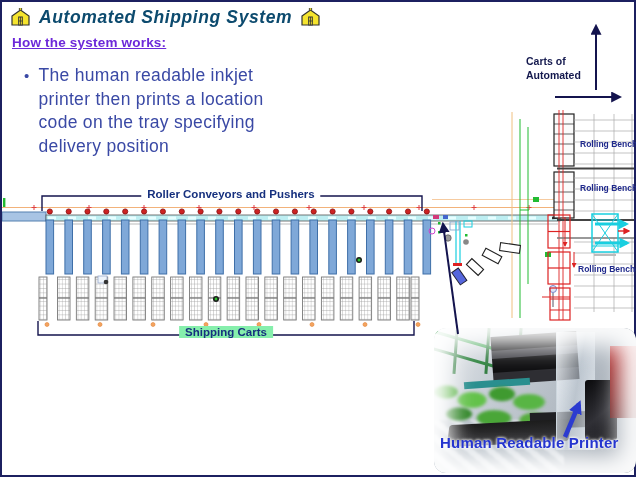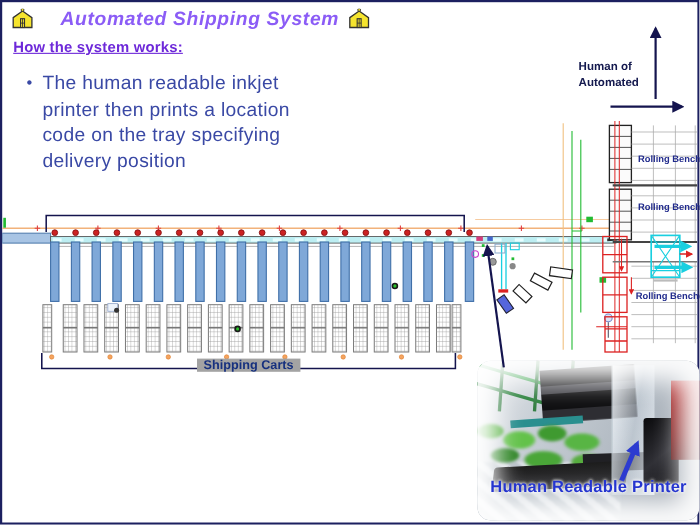--- a/index.html
+++ b/index.html
@@ -1,37 +1,37 @@
 <!DOCTYPE html>
 <html><head>
 <meta charset="utf-8">
 <style>
   html,body{margin:0;padding:0;background:#fff;width:636px;height:477px;overflow:hidden;
     font-family:"Liberation Sans",sans-serif;}
   .slide{position:relative;width:632px;height:473px;border:2px solid #1c2060;background:#fff;}
 
   
   .title-row{position:absolute;top:5px;left:7px;display:flex;align-items:center;gap:7px;}
-  .slide-title{font-size:17.5px;font-style:italic;font-weight:700;color:#8b5cf6;
-    letter-spacing:.6px;white-space:nowrap;margin-left:16px;}
+  .slide-title{font-size:17.5px;font-style:italic;font-weight:700;color:#0c4a6e;
+    letter-spacing:.6px;white-space:nowrap;}
   .subtitle{position:absolute;top:33px;left:10px;font-size:13.5px;font-weight:700;color:#6d28d9;
     text-decoration:underline;letter-spacing:.2px;}
 
   
   .bullet{position:absolute;top:62px;left:22px;width:262px;display:flex;gap:9px;
     color:#3a49a5;font-size:17.5px;line-height:1.35;letter-spacing:.3px;}
   .bullet .dot{font-size:15px;padding-top:2px;}
 
   
   svg.overlay{position:absolute;left:0;top:0;width:632px;height:473px;z-index:2;pointer-events:none;}
 
   
   .diag-label{position:absolute;z-index:3;color:#16307e;font-weight:700;white-space:nowrap;}
   .lbl-conveyor{left:229px;top:186px;transform:translateX(-50%);font-size:11.5px;background:#fff;padding:0 6px;}
-  .lbl-carts{left:224px;top:324px;transform:translateX(-50%);font-size:11.5px;background:#a3a3a3;padding:0 6px;}
+  .lbl-carts{left:224px;top:324px;transform:translateX(-50%);font-size:11.5px;background:#86efac;padding:0 6px;}
   .lbl-rest{left:524px;top:53px;font-size:10.5px;line-height:1.3;color:#14194e;}
   .lbl-rb{font-size:8.5px;color:#202a8c;}
   .rb1{left:578px;top:137px;} .rb2{left:578px;top:181px;} .rb3{left:576px;top:262px;}
 
   
   .photo{position:absolute;left:432px;top:326px;width:202px;height:145px;border-radius:12px;
     overflow:hidden;z-index:1;background:linear-gradient(115deg,#eceef0 0%,#c8cfd6 28%,#b6bec6 55%,#9aa2ac 100%);}
   .photo>div{position:absolute;}
   .ph-floor{left:0;top:92px;width:130px;height:55px;opacity:.75;filter:blur(1px);
     background:repeating-linear-gradient(40deg,#e4e8ec 0 6px,#b4bdc5 6px 13px);}
@@ -56,21 +56,21 @@
     background:linear-gradient(#1c1c1c,#38383c);}
   .ph-tray2{left:96px;top:84px;width:58px;height:16px;transform:rotate(-2deg);background:#202024;}
   .ph-panel{left:122px;top:4px;width:38px;height:118px;filter:blur(.3px);border-left:1px solid #ccd6dd;
     background:linear-gradient(100deg,rgba(242,246,250,.92),rgba(198,208,218,.55) 50%,rgba(236,241,246,.88));}
   .ph-printer{left:151px;top:52px;width:32px;height:60px;border-radius:3px;
     background:linear-gradient(140deg,#0a0a0c,#303036 55%,#101014);}
   .ph-red{left:176px;top:18px;width:26px;height:72px;background:linear-gradient(#b02020,#7d1515 70%,#5d1010);}
   .ph-vignette{left:0;top:0;right:0;bottom:0;border-radius:12px;
     box-shadow:inset 0 0 22px 18px rgba(255,255,255,.95);}
   .ph-arrow-svg{position:absolute;left:0;top:0;width:202px;height:145px;}
-  .lbl-printer{position:absolute;left:6px;top:106px;width:190px;text-align:center;z-index:4;
+  .lbl-printer{position:absolute;left:6px;top:106px;width:190px;z-index:4;
     font-size:15px;font-weight:700;color:#2535cf;letter-spacing:.2px;
     text-shadow:0 0 3px #fff,0 0 3px #fff;}
 </style>
 </head>
 <body>
 
 <div class="slide">
 
   <div class="title-row">
     <svg width="23" height="19" viewBox="0 0 23 19">
@@ -391,23 +391,24 @@
       </g>
     </g>
 
     <g>
       <line x1="594" y1="88" x2="594" y2="24" stroke="#14144e" stroke-width="2" marker-end="url(#mNavy)"></line>
       <line x1="553" y1="95" x2="618" y2="95" stroke="#14144e" stroke-width="2" marker-end="url(#mNavy)"></line>
       <line x1="456" y1="332" x2="441" y2="222" stroke="#14144e" stroke-width="2" marker-end="url(#mNavy)"></line>
     </g>
   </svg>
 
+  <div class="diag-label lbl-conveyor">Roller Conveyors and Pushers</div>
   <div class="diag-label lbl-carts">Shipping Carts</div>
   <div class="diag-label lbl-rest">
-    <div>Human of</div>
+    <div>Carts of</div>
     <div>Automated</div>
   </div>
   <div class="diag-label lbl-rb rb1">Rolling Benches</div>
   <div class="diag-label lbl-rb rb2">Rolling Benches</div>
   <div class="diag-label lbl-rb rb3">Rolling Benches</div>
 
   <div class="photo">
     <div class="ph-floor"></div>
     <div class="ph-frame1"></div>
     <div class="ph-frame2"></div>

